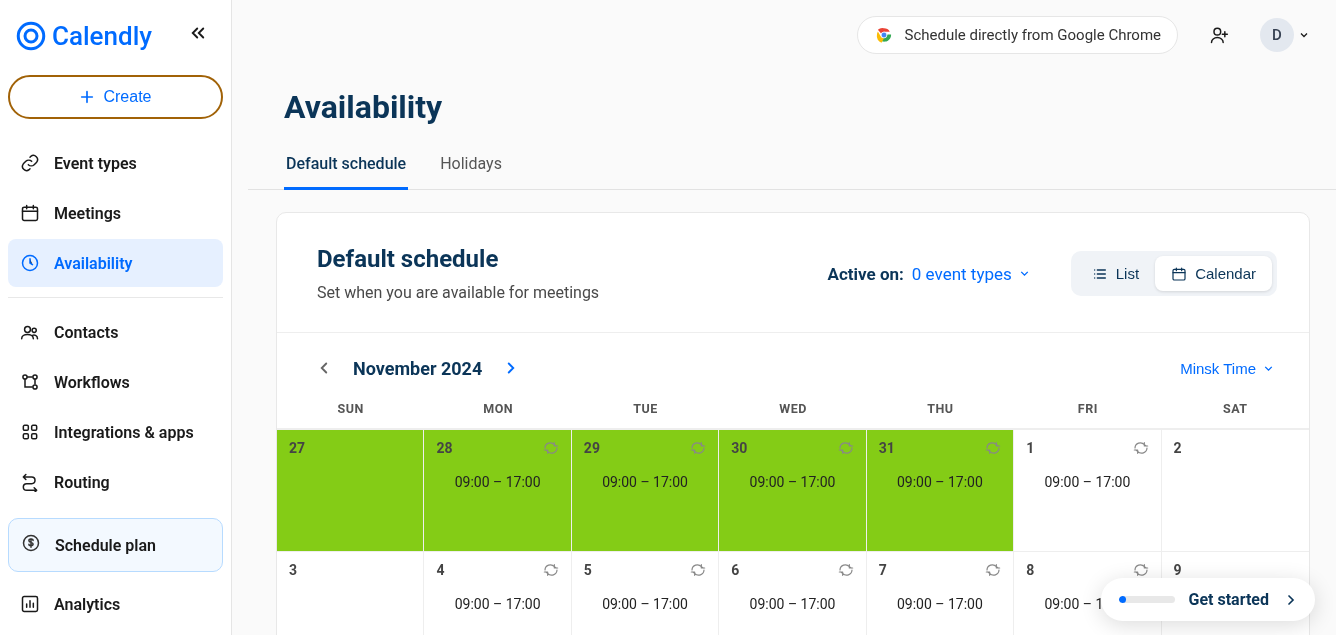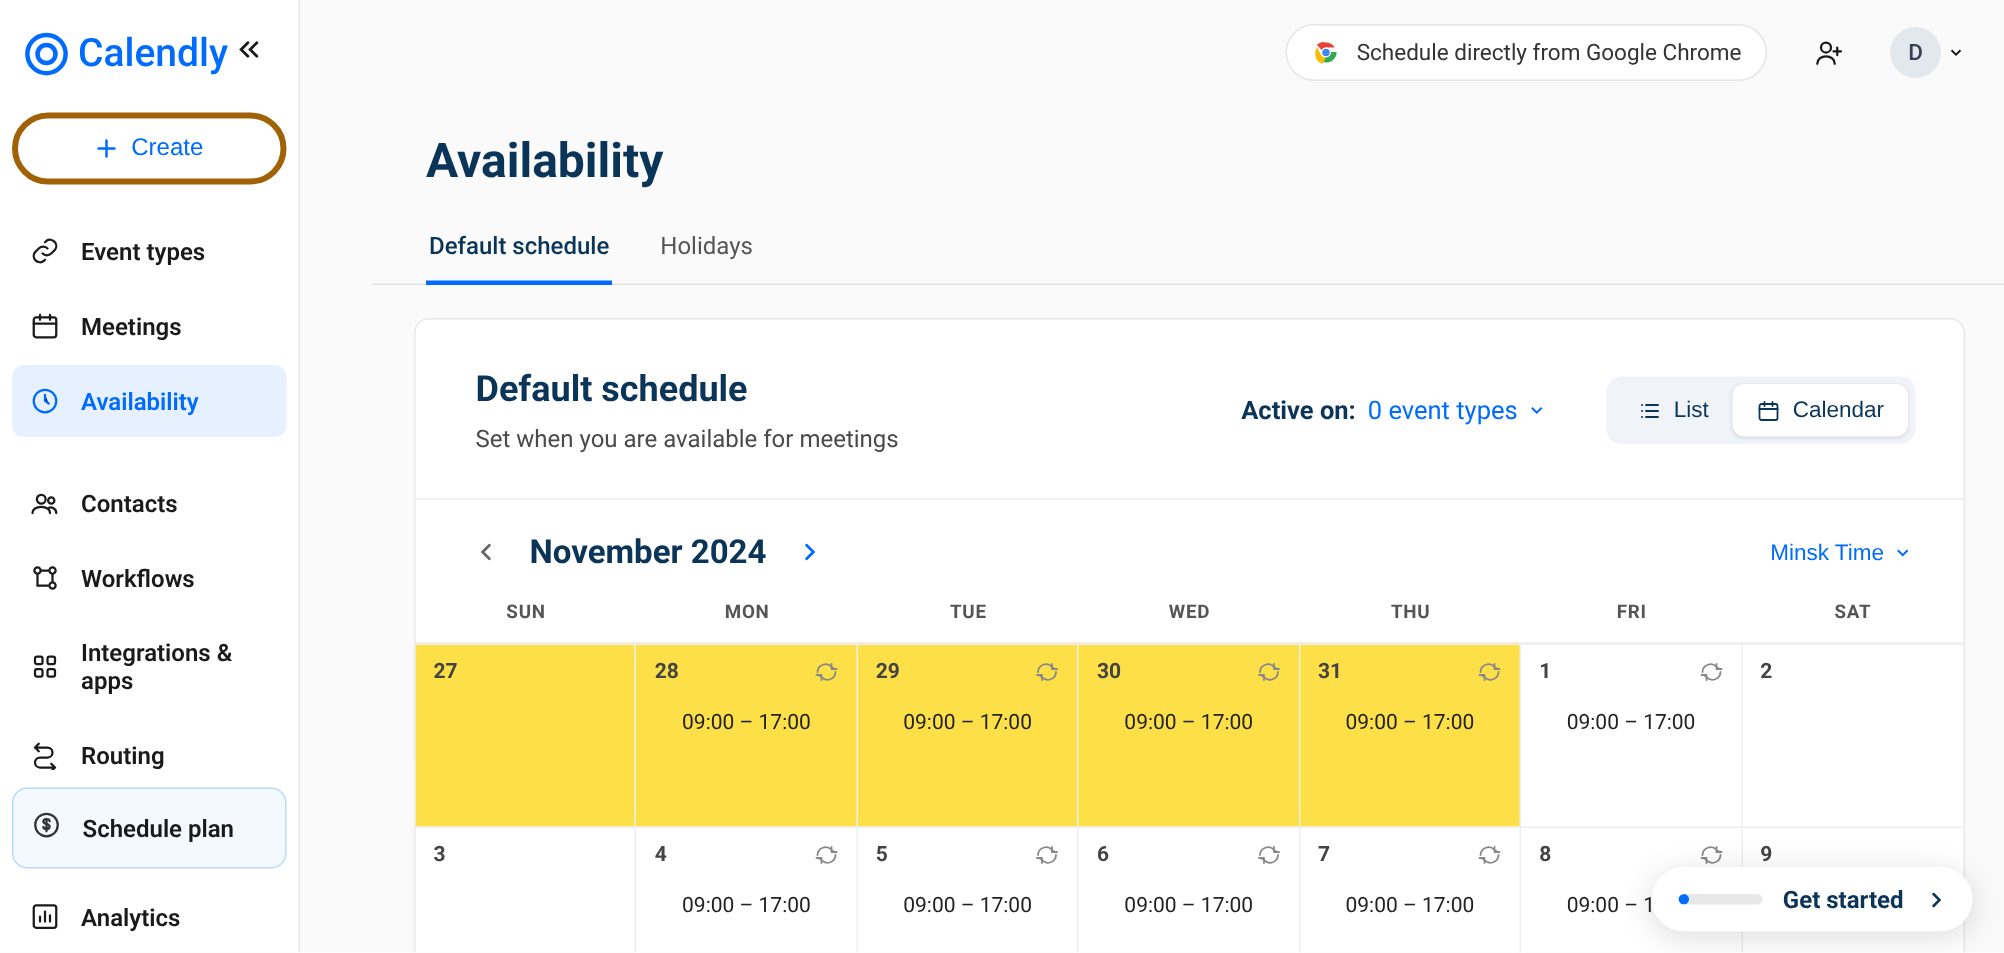--- a/index.html
+++ b/index.html
@@ -9,21 +9,21 @@
     color: #1a1a1a;
     width: 1336px;
     height: 635px;
     overflow: hidden;
     position: relative;
   }
   
   .sidebar {
     position: absolute;
     left: 0; top: 0; bottom: 0;
-    width: 200px;
+    width: 232px;
     background: #fff;
     border-right: 1px solid #e5e5e5;
     display: flex;
     flex-direction: column;
   }
   .sidebar-header {
     display: flex;
     align-items: center;
     justify-content: space-between;
     padding: 20px 20px 10px 16px;
@@ -38,21 +38,21 @@
   }
   .logo svg { width: 30px; height: 30px; }
   .collapse-btn {
     background: none; border: none; cursor: pointer;
     color: #1a1a1a;
     font-size: 18px;
     padding: 4px;
   }
   .create-btn {
     margin: 14px 8px 16px 8px;
-    border: 4px solid #a16207;
+    border: 2px solid #a16207;
     color: #006bff;
     background: #fff;
     border-radius: 999px;
     padding: 11px 0;
     font-size: 16px;
     font-weight: 500;
     display: flex;
     align-items: center;
     justify-content: center;
     gap: 8px;
@@ -212,21 +212,21 @@
     display: flex; align-items: center; justify-content: space-between;
     padding: 22px 34px 16px 34px;
   }
   .cal-nav-left { display: flex; align-items: center; gap: 16px; }
   .arrow-btn {
     background: none; border: none; cursor: pointer;
     color: #666; padding: 4px;
     display:flex; align-items:center;
   }
   .arrow-btn.next { color: #006bff; }
-  .month-label { font-size: 22px; font-weight: 700; color:#0b3558;}
+  .month-label { font-size: 18px; font-weight: 700; color:#0b3558;}
   .tz-btn {
     background: none; border: none; cursor: pointer;
     display: flex; align-items: center; gap: 6px;
     color: #006bff;
     font-size: 15px;
   }
   
   .grid {
     display: grid;
     grid-template-columns: repeat(7, 1fr);
@@ -245,21 +245,21 @@
     padding: 0 0 0 0;
   }
   .cell {
     border-top: 1px solid #eee;
     border-right: 1px solid #eee;
     min-height: 122px;
     padding: 10px 12px;
     position: relative;
   }
   .cell:nth-child(7n) { border-right: none; }
-  .cell.prev { background: #fde047; }
+  .cell.prev { background: #84cc16; }
   .daynum { font-size: 14px; font-weight: 700; color: #444; }
   .repeat-icon {
     position: absolute; top: 10px; right: 12px;
     color: #888;
   }
   .slot {
     margin-top: 18px;
     font-size: 14px;
     color: #222;
     text-align: center;

